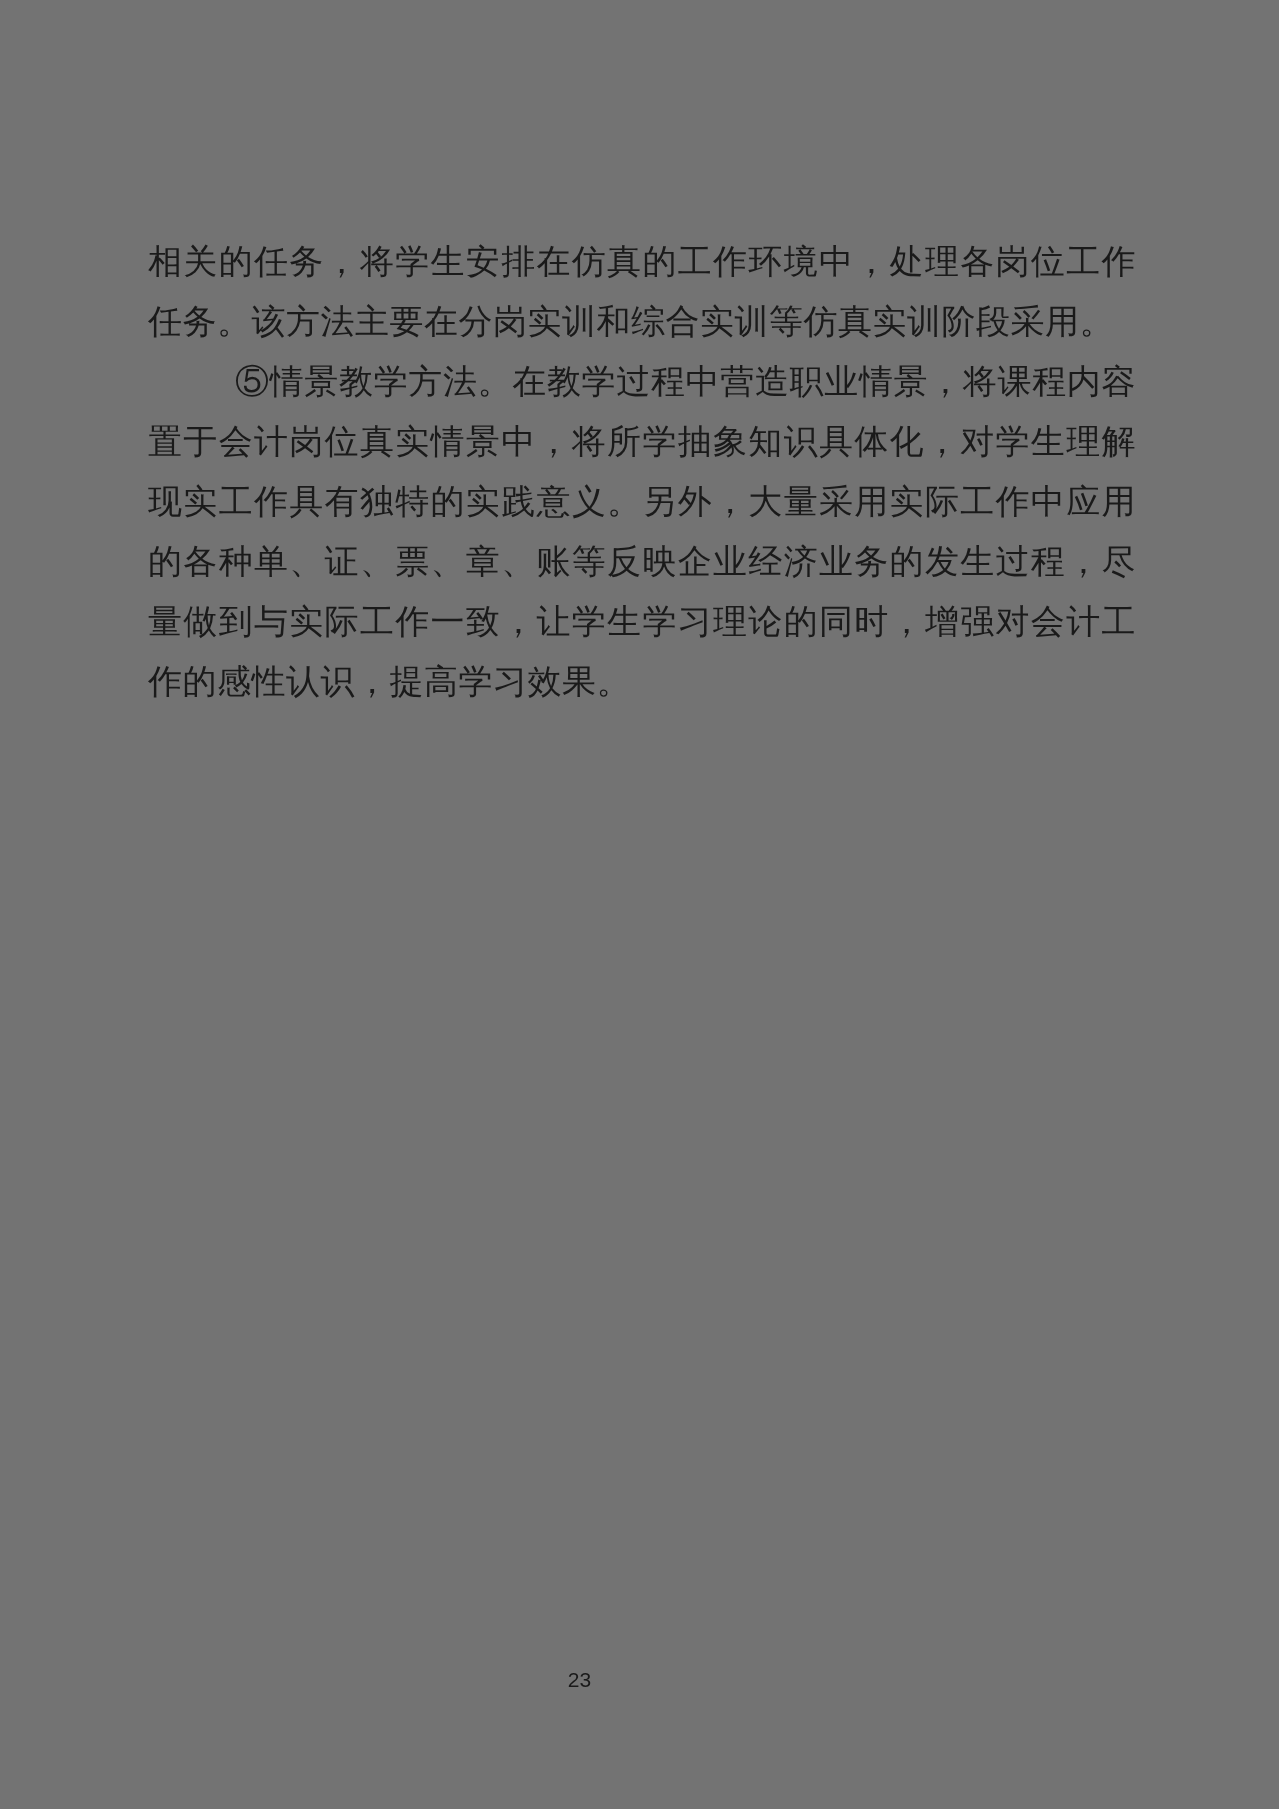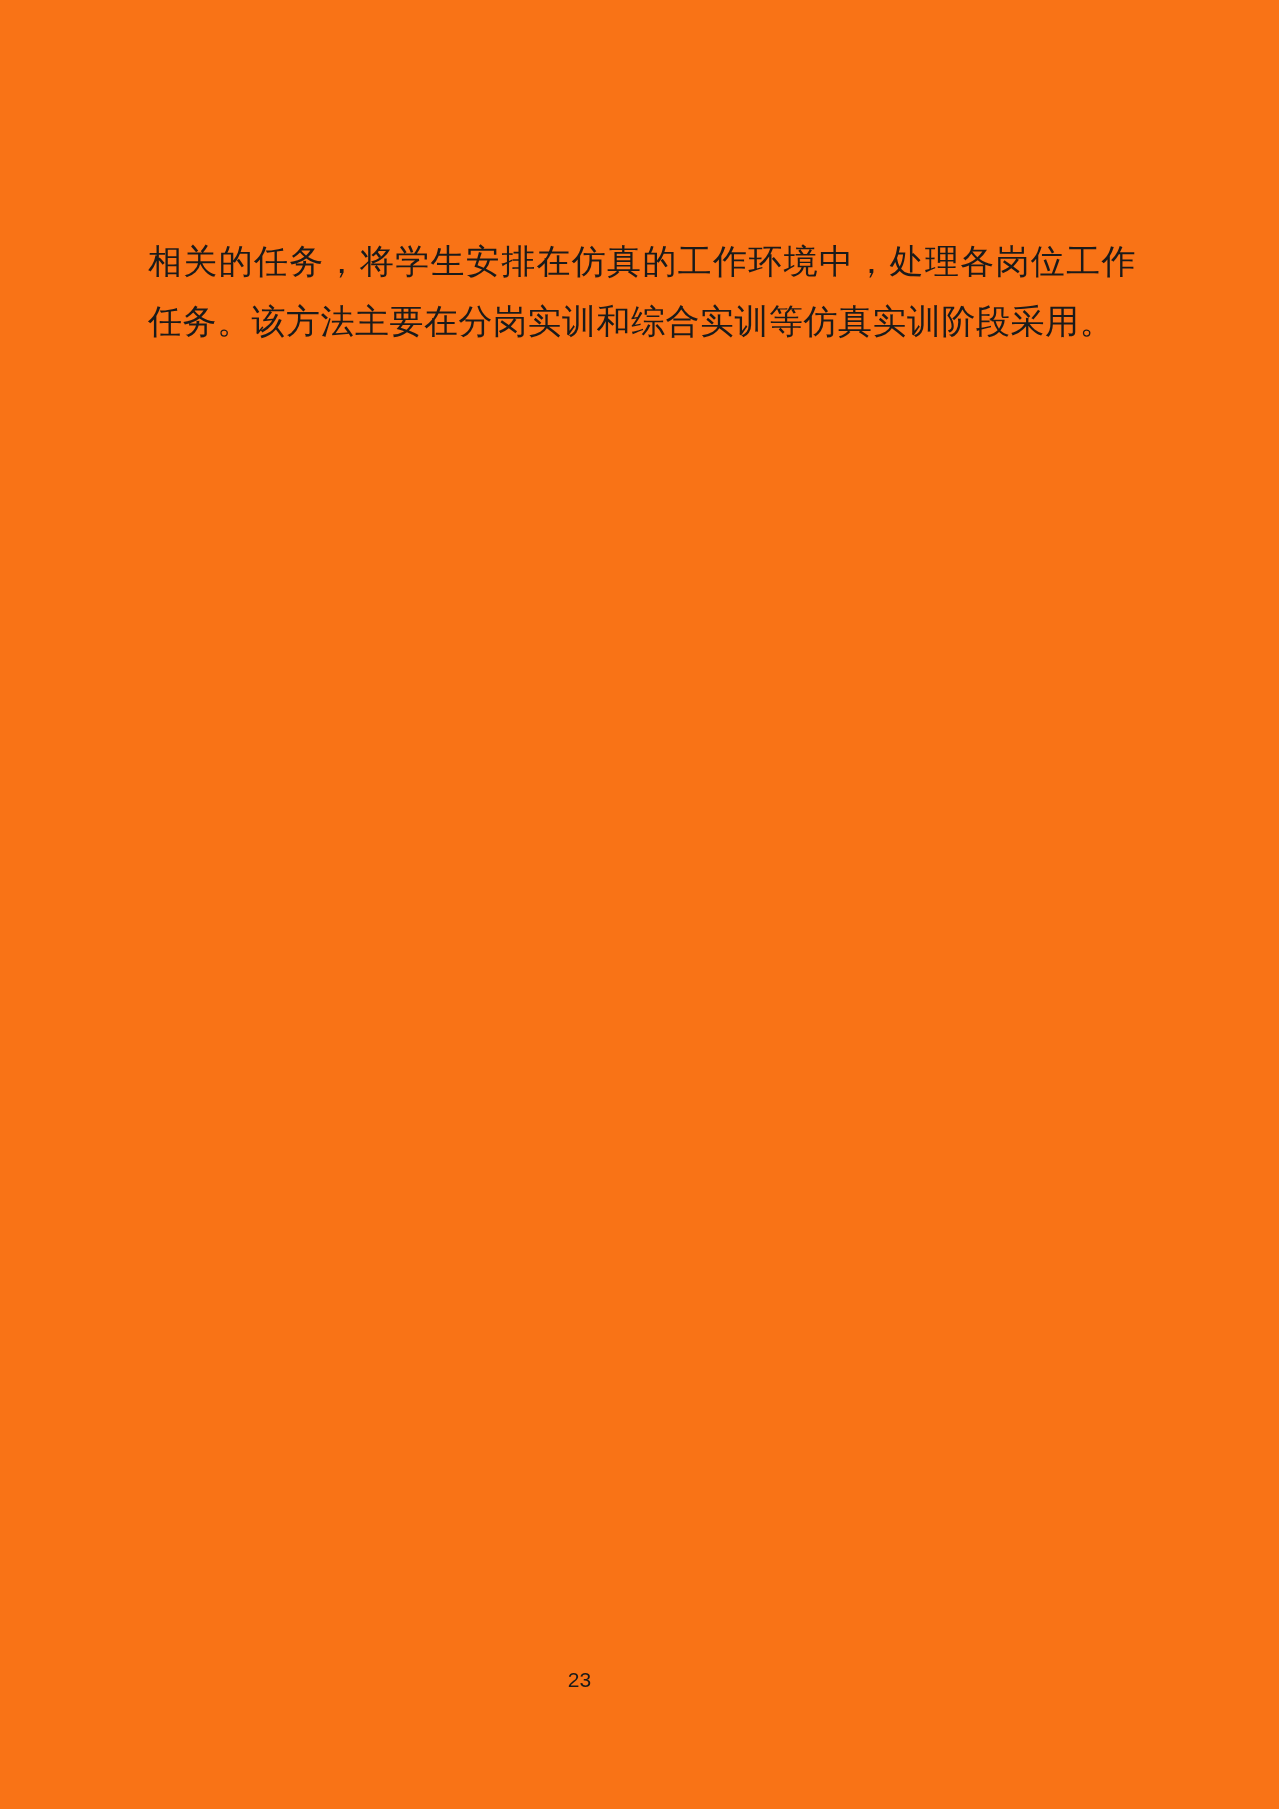--- a/index.html
+++ b/index.html
@@ -4,21 +4,21 @@
 <style>
   html, body {
     margin: 0;
     padding: 0;
     background: #ffffff;
   }
   .page {
     position: relative;
     width: 1279px;
     height: 1809px;
-    background: #f97316;
+    background: #737373;
     overflow: hidden;
     font-family: "Liberation Serif", "DejaVu Serif", serif;
   }
   .doc-body {
     position: absolute;
     left: 148px;
     top: 232px;
     width: 988px;
     font-size: 34px;
     line-height: 60px;
@@ -45,17 +45,18 @@
     font-size: 21px;
     color: #1a1a1a;
   }
 </style>
 </head>
 <body>
 
 <div class="page">
   <div class="doc-body" style="color: rgb(26, 26, 26);">
       <p class="para">相关的任务，将学生安排在仿真的工作环境中，处理各岗位工作任务。该方法主要在分岗实训和综合实训等仿真实训阶段采用。</p>
+      <p class="para indent">⑤情景教学方法。在教学过程中营造职业情景，将课程内容置于会计岗位真实情景中，将所学抽象知识具体化，对学生理解现实工作具有独特的实践意义。另外，大量采用实际工作中应用的各种单、证、票、章、账等反映企业经济业务的发生过程，尽量做到与实际工作一致，让学生学习理论的同时，增强对会计工作的感性认识，提高学习效果。</p>
     </div>
   <div class="footer">
     <span class="page-num">23</span>
   </div>
 </div>
 
 </body></html>

